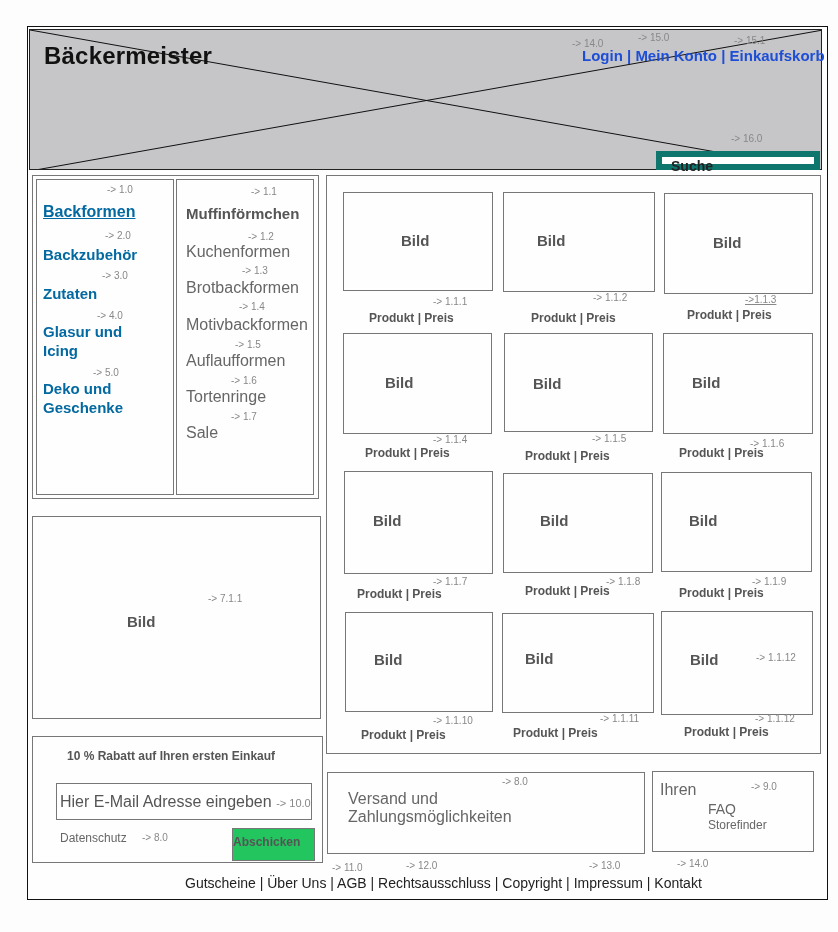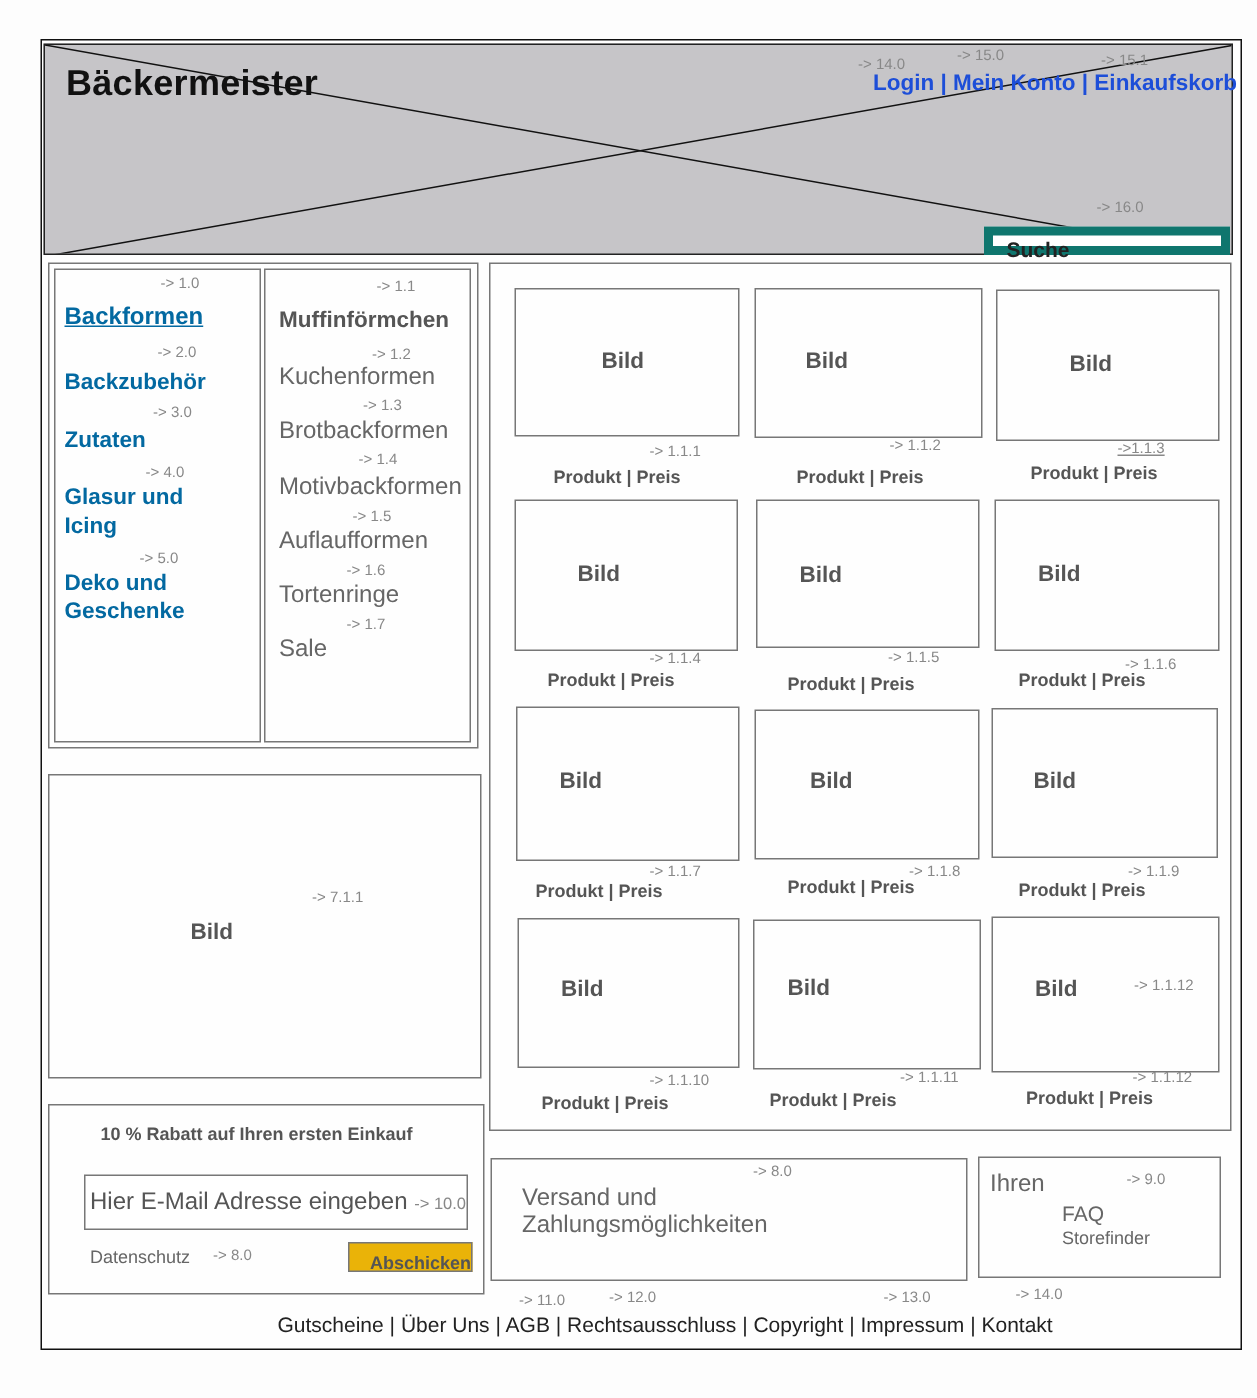--- a/index.html
+++ b/index.html
@@ -28,21 +28,21 @@
     .sub.bold { font-weight: bold; font-size: 15px; color: #555; }
     .promo { left: 32px; top: 516px; width: 289px; height: 203px; }
     .bild { font-size: 15px; font-weight: bold; color: #555; }
     .grid { left: 326px; top: 175px; width: 495px; height: 579px; }
     .card { border: 1px solid #777; box-sizing: border-box; background: #fefefe; cursor: pointer; }
     .prodlabel { font-size: 12px; font-weight: bold; color: #555; white-space: nowrap; cursor: pointer; }
     .newsletter { left: 32px; top: 736px; width: 291px; height: 127px; }
     .nl-title { left: 67px; top: 749px; font-size: 12px; font-weight: bold; color: #555; line-height: 15px; }
     .email { left: 56px; top: 783px; width: 256px; height: 37px; border: 1px solid #777; box-sizing: border-box; background: #fff; font-size: 16px; color: #555; padding: 9px 0 0 3px; white-space: nowrap; }
     .datenschutz { left: 60px; top: 831px; font-size: 12px; color: #666; cursor: pointer; }
-    .submit { left: 232px; top: 828px; width: 83px; height: 20px; border: 1px solid #777; box-sizing: border-box; background: #eab308; font-size: 12px; font-weight: bold; color: #555; text-align: right; padding-top: 6px; cursor: pointer; }
+    .submit { left: 232px; top: 828px; width: 83px; height: 33px; border: 1px solid #777; box-sizing: border-box; background: #22c55e; font-size: 12px; font-weight: bold; color: #555; text-align: left; padding-top: 6px; cursor: pointer; }
     .shipping { left: 327px; top: 772px; width: 318px; height: 82px; }
     .ship-text { left: 348px; top: 790px; font-size: 16px; color: #666; line-height: 18px; cursor: pointer; }
     .help { left: 652px; top: 771px; width: 162px; height: 81px; }
     .help-title { left: 660px; top: 781px; font-size: 16px; color: #666; }
     .faq { left: 708px; top: 801px; font-size: 14px; color: #666; cursor: pointer; }
     .storefinder { left: 708px; top: 818px; font-size: 12px; color: #666; cursor: pointer; }
     .footer-links { left: 185px; top: 875px; font-size: 14px; color: #222; white-space: nowrap; }
     .footer-links span { cursor: pointer; }
   </style>
 </head>
@@ -171,19 +171,19 @@
   <div>Versand und</div>
   <div>Zahlungsmöglichkeiten</div>
 </div>
 
 <div class="abs box help"></div>
 <div class="abs help-title">Ihren</div>
 <div class="abs note" style="left:751px;top:781px;">-&gt; 9.0</div>
 <div class="abs faq">FAQ</div>
 <div class="abs storefinder">Storefinder</div>
 
-<div class="abs note" style="left:346px;top:862px;">-&gt; 11.0</div>
+<div class="abs note" style="left:332px;top:862px;">-&gt; 11.0</div>
 <div class="abs note" style="left:406px;top:860px;">-&gt; 12.0</div>
 <div class="abs note" style="left:589px;top:860px;">-&gt; 13.0</div>
 <div class="abs note" style="left:677px;top:858px;">-&gt; 14.0</div>
 <div class="abs footer-links">
   <span>Gutscheine</span><span> | </span><span>Über Uns</span><span> | </span><span>AGB</span><span> | </span><span>Rechtsausschluss</span><span> | </span><span>Copyright</span><span> | </span><span>Impressum</span><span> | </span><span>Kontakt</span>
 </div>
 
 </body></html>

